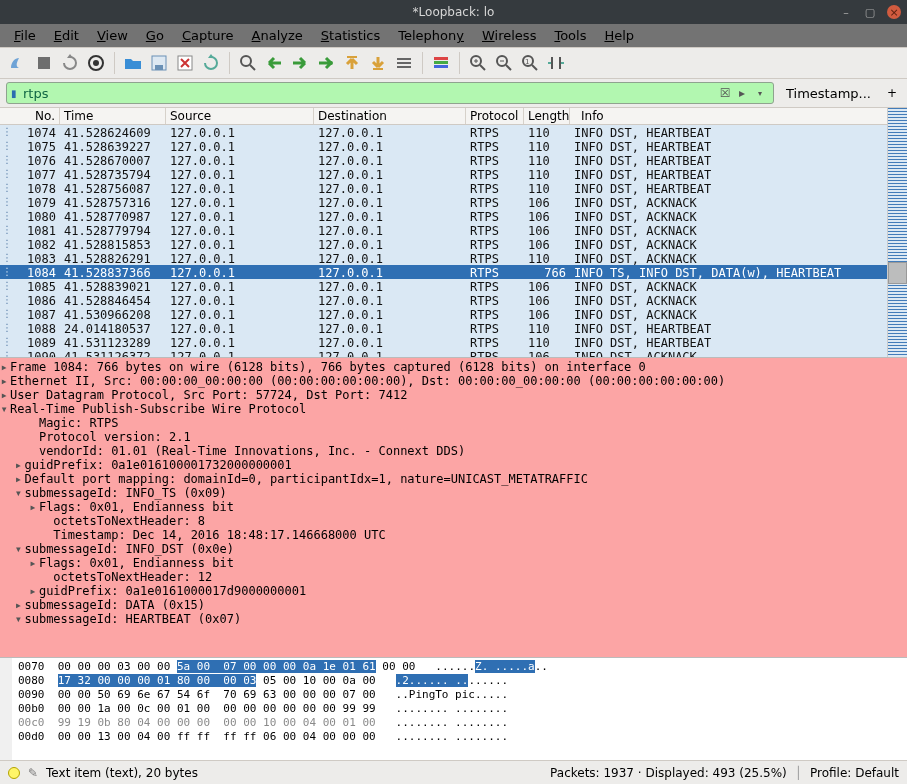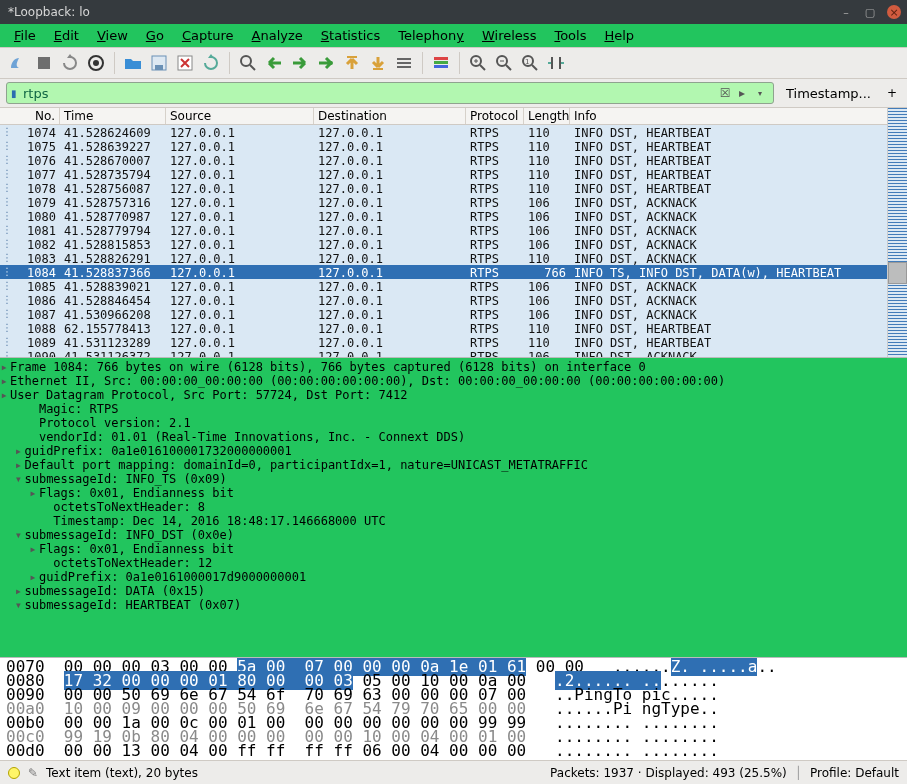--- a/index.html
+++ b/index.html
@@ -17,28 +17,28 @@
 
 .titlebar {
   background: #353a3e;
   color: #d6d6d6;
   height: 24px;
   display: flex;
   align-items: center;
   padding: 0 8px;
   position: relative;
 }
-.titlebar .title { flex: 1; font-size: 12px; }
+.titlebar .title { flex: 1; text-align: center; font-size: 12px; }
 .win-btns { position: absolute; right: 6px; display: flex; gap: 10px; align-items: center; }
 .win-btn { width: 14px; height: 14px; display:flex; align-items:center; justify-content:center; color:#aaa; font-size:11px; }
 .win-close { border-radius:50%; background:#d15b3f; color:#5a1f0f; }
 
 
 .menubar {
-  background: #22c55e;
+  background: #737373;
   border-bottom: 1px solid #cfcac4;
   display: flex;
   gap: 2px;
   padding: 2px 6px;
   font-size: 13px;
 }
 .menubar .menu { padding: 2px 8px; }
 .menubar .menu .ul { text-decoration: underline; }
 
 
@@ -121,47 +121,48 @@
   color:#111;
   height:14px;
   line-height:14px;
   position:relative;
 }
 .pktrow.selected { background:#2f6fb3; color:#fff; }
 .pktrow .mark { position:absolute; left:2px; width:6px; color:#5a7ea8; font-size:10px; line-height:14px;}
 .pktrow.selected .mark { color:#cfe0f0; }
 
 .pkthead .col { border-right:1px solid #d6d1ca; }
-.pkthead .col:last-child { border-right:none; }
+.pkthead .col:last-child { border-right:none;margin-left:7px; }
 
 .vscroll { width:20px; background:#efefef; position:relative; border-left:1px solid #ccc;}
 .vscroll::before { content:""; position:absolute; inset:0; background:repeating-linear-gradient(#2f6fb3 0, #2f6fb3 1px, #dae8f4 1px, #dae8f4 3px); opacity:0.9;}
 .vscroll .thumb { position:absolute; left:0; right:0; top:62%; height:22px; background:#bcbdbd; border:1px solid #999;}
 
 
 .details {
   flex: 1 1 auto;
-  background:#22c55e;
+  background:#fca5a5;
   overflow:auto;
   font-family:"DejaVu Sans Mono","Liberation Mono",monospace;
   font-size:12px;
   padding:2px 4px 2px 0;
   border-bottom:1px solid #bbb;
 }
 .dln { white-space:pre; line-height:14px; }
 .dln .tw { display:inline-block; width:8px; text-align:center; color:#555; margin-right:2px;}
 
 
 .hexpane {
   flex: 0 0 102px;
   background:#fff;
   font-family:"DejaVu Sans Mono","Liberation Mono",monospace;
-  font-size:16px;
+  font-size:11px;
   padding:2px 6px;
   overflow:hidden;
+  margin-left:12px;
 }
 .hexline { white-space:pre; line-height:14px; }
 .hexline .off { color:#000; }
 .hexline .off.grey { color:#8a8a8a; }
 .hexline .hx { color:#000; }
 .hexline .hx.grey { color:#8a8a8a; }
 .hexline .sel { background:#2f6fb3; color:#fff; }
 .hexline .asc { color:#000; }
 .hexline .asc .s { background:#2f6fb3; color:#fff; }
 
@@ -495,21 +496,21 @@
           <div class="col col-time">41.530966208</div>
           <div class="col col-src">127.0.0.1</div>
           <div class="col col-dst">127.0.0.1</div>
           <div class="col col-proto">RTPS</div>
           <div class="col col-len" style="text-align:left;width:46px">106</div>
           <div class="col col-info">INFO_DST, ACKNACK</div>
         </div>
         <div class="pktrow">
           <span class="mark">⋮</span>
           <div class="col col-no">1088</div>
-          <div class="col col-time">62.155778413</div>
+          <div class="col col-time">24.014180537</div>
           <div class="col col-src">127.0.0.1</div>
           <div class="col col-dst">127.0.0.1</div>
           <div class="col col-proto">RTPS</div>
           <div class="col col-len" style="text-align:left;width:46px">110</div>
           <div class="col col-info">INFO_DST, HEARTBEAT</div>
         </div>
         <div class="pktrow">
           <span class="mark">⋮</span>
           <div class="col col-no">1089</div>
           <div class="col col-time">41.531123289</div>
@@ -533,20 +534,21 @@
   </div>
   <div class="vscroll">
       <div class="thumb"></div>
     </div>
 </div>
 
 <div class="details" id="details">
     <div class="dln"><span class="tw">▸</span>Frame 1084: 766 bytes on wire (6128 bits), 766 bytes captured (6128 bits) on interface 0</div>
     <div class="dln"><span class="tw">▸</span>Ethernet II, Src: 00:00:00_00:00:00 (00:00:00:00:00:00), Dst: 00:00:00_00:00:00 (00:00:00:00:00:00)</div>
     <div class="dln"><span class="tw">▸</span>User Datagram Protocol, Src Port: 57724, Dst Port: 7412</div>
+    <div class="dln"><span class="tw">▾</span>Real-Time Publish-Subscribe Wire Protocol</div>
     <div class="dln">    <span class="tw"> </span>Magic: RTPS</div>
     <div class="dln">    <span class="tw"> </span>Protocol version: 2.1</div>
     <div class="dln">    <span class="tw"> </span>vendorId: 01.01 (Real-Time Innovations, Inc. - Connext DDS)</div>
     <div class="dln">  <span class="tw">▸</span>guidPrefix: 0a1e016100001732000000001</div>
     <div class="dln">  <span class="tw">▸</span>Default port mapping: domainId=0, participantIdx=1, nature=UNICAST_METATRAFFIC</div>
     <div class="dln">  <span class="tw">▾</span>submessageId: INFO_TS (0x09)</div>
     <div class="dln">    <span class="tw">▸</span>Flags: 0x01, Endianness bit</div>
     <div class="dln">      <span class="tw"> </span>octetsToNextHeader: 8</div>
     <div class="dln">      <span class="tw"> </span>Timestamp: Dec 14, 2016 18:48:17.146668000 UTC</div>
     <div class="dln">  <span class="tw">▾</span>submessageId: INFO_DST (0x0e)</div>
@@ -554,21 +556,20 @@
     <div class="dln">      <span class="tw"> </span>octetsToNextHeader: 12</div>
     <div class="dln">    <span class="tw">▸</span>guidPrefix: 0a1e0161000017d9000000001</div>
     <div class="dln">  <span class="tw">▸</span>submessageId: DATA (0x15)</div>
     <div class="dln">  <span class="tw">▾</span>submessageId: HEARTBEAT (0x07)</div>
   </div>
 
 <div class="hexpane" id="hexpane">
     <div class="hexline"><span class="off">0070</span>  <span class="hx">00 00 00 03 00 00 </span><span class="hx sel">5a 00  07 00 00 00 0a 1e 01 61</span><span class="hx"> 00 00</span>   <span class="asc">......<span class="s">Z. .....a</span>..</span></div>
     <div class="hexline"><span class="off">0080</span>  <span class="hx sel">17 32 00 00 00 01 80 00  00 03</span><span class="hx"> 05 00 10 00 0a 00</span>   <span class="asc"><span class="s">.2...... ..</span>......</span></div>
     <div class="hexline"><span class="off">0090</span>  <span class="hx">00 00 50 69 6e 67 54 6f  70 69 63 00 00 00 07 00</span>   <span class="asc">..PingTo pic.....</span></div>
-    <div class="hexline"><span class="off grey">00a0</span>  <span class="hx grey">10 00 09 00 00 00 50 69  6e 67 54 79 70 65 00 00</span>   <span class="asc">......Pi ngType..</span></div>
     <div class="hexline"><span class="off">00b0</span>  <span class="hx">00 00 1a 00 0c 00 01 00  00 00 00 00 00 00 99 99</span>   <span class="asc">........ ........</span></div>
     <div class="hexline"><span class="off grey">00c0</span>  <span class="hx grey">99 19 0b 80 04 00 00 00  00 00 10 00 04 00 01 00</span>   <span class="asc">........ ........</span></div>
     <div class="hexline"><span class="off">00d0</span>  <span class="hx">00 00 13 00 04 00 ff ff  ff ff 06 00 04 00 00 00</span>   <span class="asc">........ ........</span></div>
   </div>
 
 <div class="statusbar">
   <span class="dot"></span>
   <span style="color:#777">✎</span>
   <span class="left">Text item (text), 20 bytes</span>
   <span>Packets: 1937 · Displayed: 493 (25.5%)</span>

